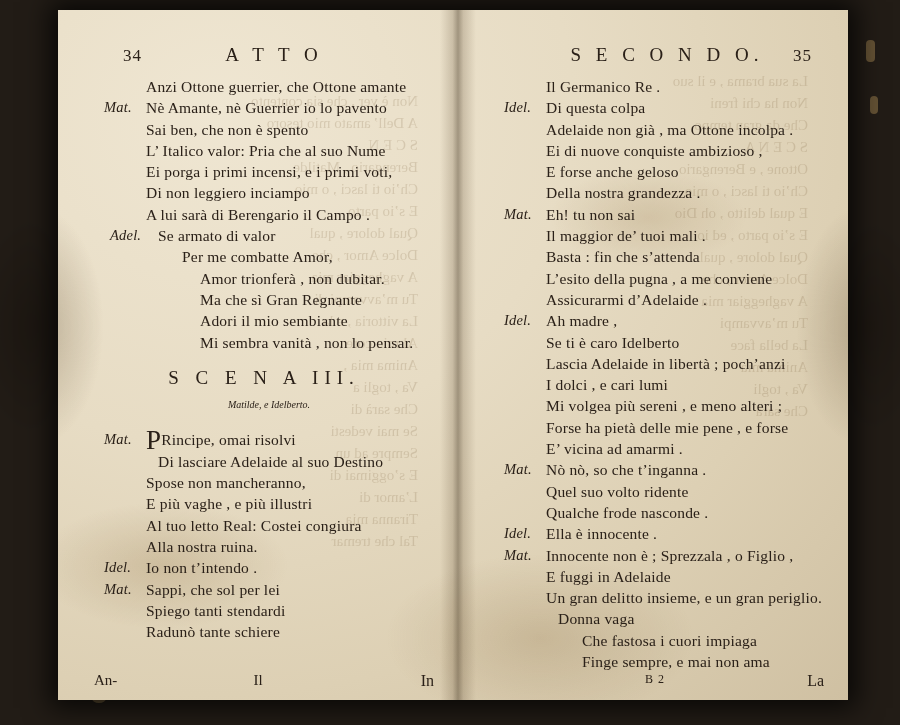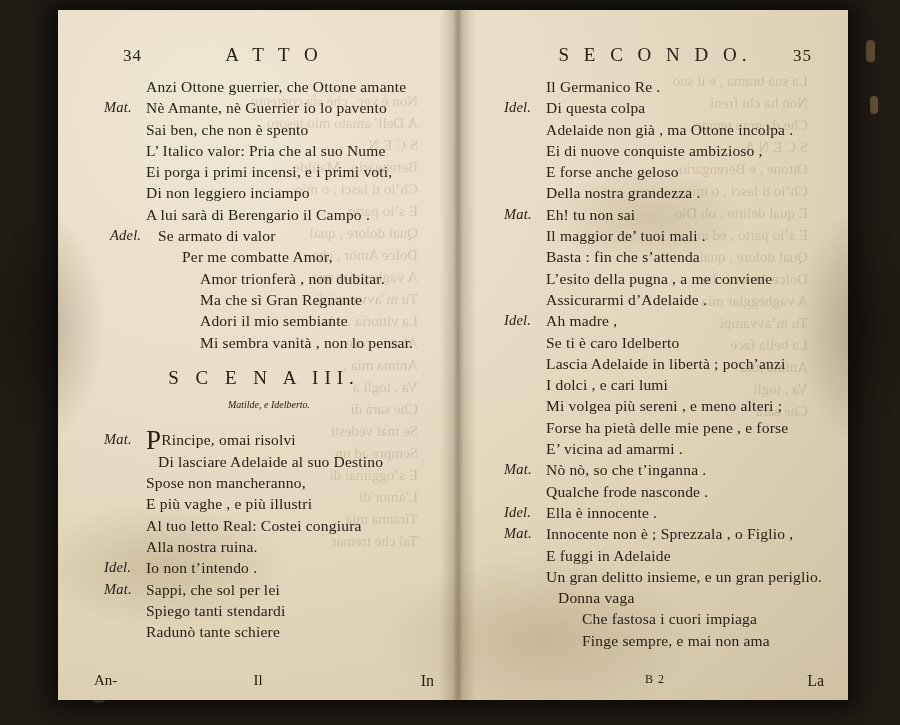--- a/index.html
+++ b/index.html
@@ -96,20 +96,21 @@
   #pn-right { right: 36px; }
 
   .running-head {
     position: absolute;
     top: 34px;
     width: 100%;
     text-align: center;
     font-size: 19px;
     letter-spacing: 5px;
     font-variant: small-caps;
+    padding-left: 12px;
   }
   #rh-left { padding-left: 16px; }
   #rh-right { padding-right: 8px; }
 
   .body {
     position: absolute;
     top: 66px;
     font-size: 15.5px;
     line-height: 21.3px;
   }
@@ -286,20 +287,21 @@
       <div class="ln"><span class="tx i1">L’esito della pugna , a me conviene</span></div>
       <div class="ln"><span class="tx i1">Assicurarmi d’Adelaide .</span></div>
       <div class="ln"><span class="spk">Idel.</span><span class="tx i1">Ah madre ,</span></div>
       <div class="ln"><span class="tx i1">Se ti è caro Idelberto</span></div>
       <div class="ln"><span class="tx i1">Lascia Adelaide in libertà ; poch’anzi</span></div>
       <div class="ln"><span class="tx i1">I dolci , e cari lumi</span></div>
       <div class="ln"><span class="tx i1">Mi volgea più sereni , e meno alteri ;</span></div>
       <div class="ln"><span class="tx i1">Forse ha pietà delle mie pene , e forse</span></div>
       <div class="ln"><span class="tx i1">E’ vicina ad amarmi .</span></div>
       <div class="ln"><span class="spk">Mat.</span><span class="tx i1">Nò nò, so che t’inganna .</span></div>
+      <div class="ln"><span class="tx i1">Quel suo volto ridente</span></div>
       <div class="ln"><span class="tx i1">Qualche frode nasconde .</span></div>
       <div class="ln"><span class="spk">Idel.</span><span class="tx i1">Ella è innocente .</span></div>
       <div class="ln"><span class="spk">Mat.</span><span class="tx i1">Innocente non è ; Sprezzala , o Figlio ,</span></div>
       <div class="ln"><span class="tx i1">E fuggi in Adelaide</span></div>
       <div class="ln"><span class="tx i1">Un gran delitto insieme, e un gran periglio.</span></div>
       <div class="ln"><span class="tx i2">Donna vaga</span></div>
       <div class="ln"><span class="tx i3">Che fastosa i cuori impiaga</span></div>
       <div class="ln"><span class="tx i3">Finge sempre, e mai non ama</span></div>
     </div>
 

